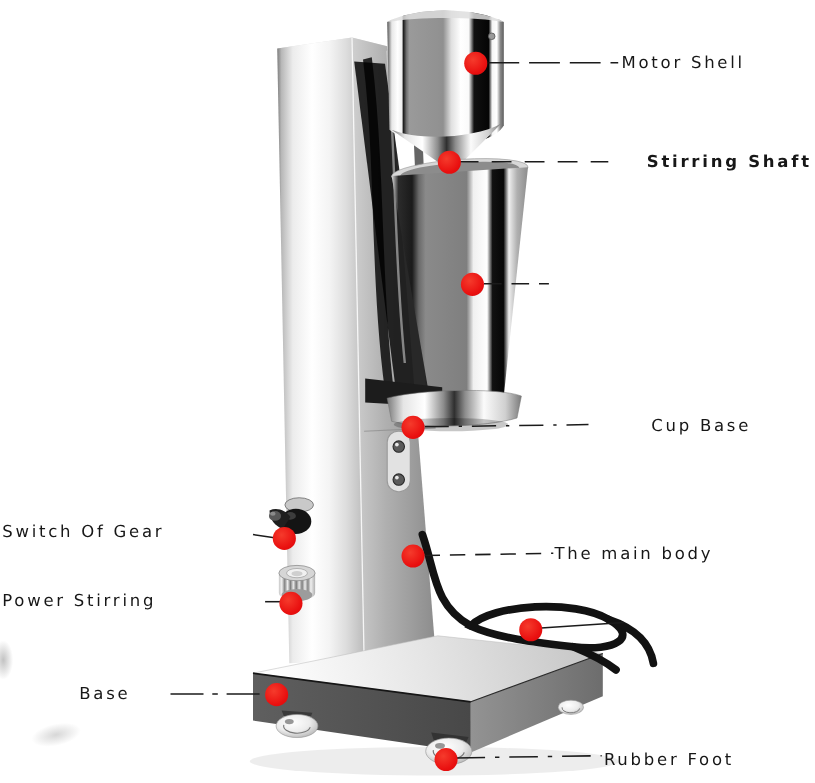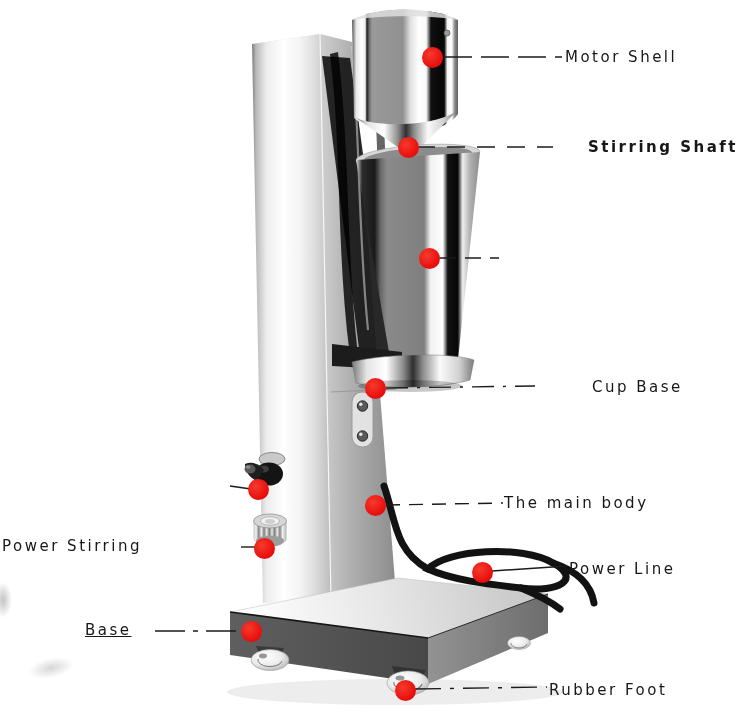--- a/index.html
+++ b/index.html
@@ -244,21 +244,21 @@
   <div class="dot" style="left:247.5px;top:478.5px;"></div>
   <div class="dot" style="left:253.5px;top:537.5px;"></div>
   <div class="dot" style="left:364.5px;top:494.5px;"></div>
   <div class="dot" style="left:471.5px;top:561.5px;"></div>
   <div class="dot" style="left:240.5px;top:620.5px;"></div>
   <div class="dot" style="left:394.5px;top:679.5px;"></div>
 
   <div class="label" style="left:565px;top:44px;">Motor Shell</div>
   <div class="label" style="left:588px;top:134px;font-weight:bold;">Stirring Shaft</div>
   <div class="label" style="left:559px;top:374px;margin-left:33px;">Cup Base</div>
+  <div class="label" style="left:2px;top:470px;">Switch Of Gear</div>
   <div class="label" style="left:2px;top:533px;">Power Stirring</div>
   <div class="label" style="left:504px;top:490px;text-align:center;">The main body</div>
-  <div class="label" style="left:569px;top:556px;">Power Line</div>
-  <div class="label" style="left:85px;top:617px;text-decoration:underline;">Base</div>
+  <div class="label" style="left:72px;top:617px;">Base</div>
   <div class="label" style="left:549px;top:677px;">Rubber Foot</div>
 
   <div class="smudge smudge-1"></div>
   <div class="smudge smudge-2"></div>
 </div>
 
 </body></html>

